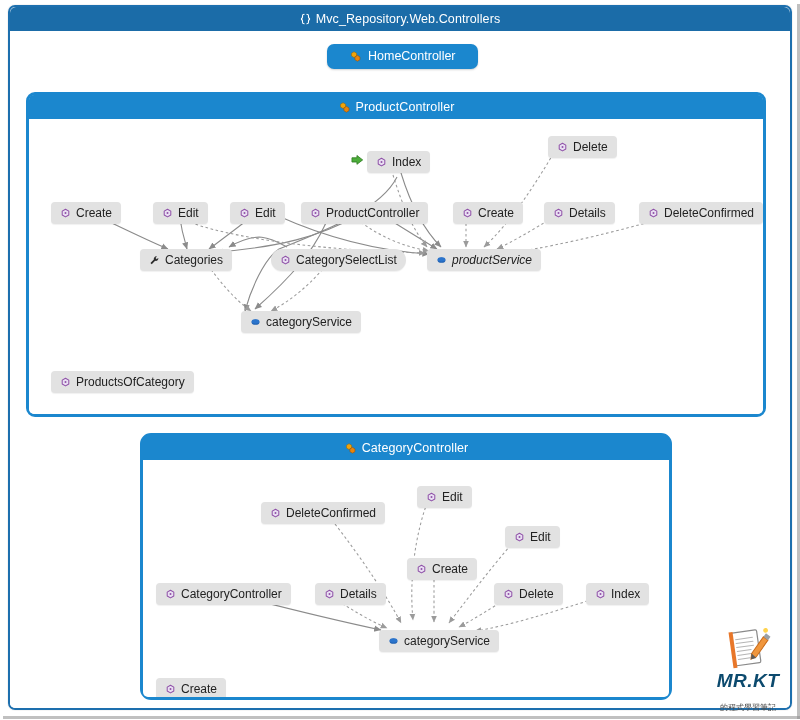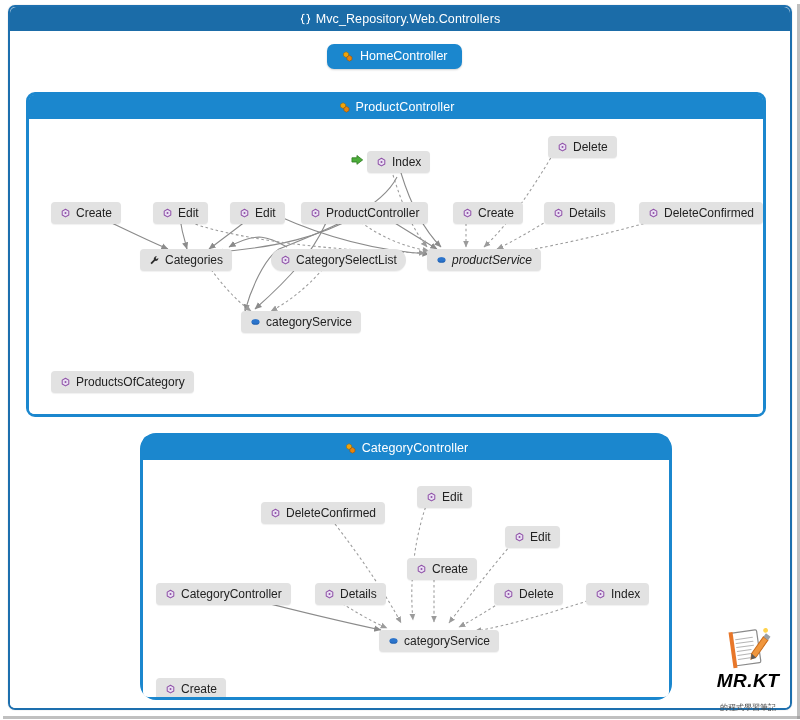--- a/index.html
+++ b/index.html
@@ -36,30 +36,30 @@
   #pc-group{
     left:26px;top:92px;width:740px;height:325px;
     border:3px solid #1b87ce;border-radius:9px;
   }
   #pc-group > .ghead{height:24px;line-height:24px;background:#1b87ce;font-size:12.5px;border-radius:5px 5px 0 0;}
   #pc-group > .gbody{top:24px;height:295px;border-radius:0 0 5px 5px;}
 
   
   #cc-group{
     left:140px;top:433px;width:532px;height:267px;
-    border:3px solid #1b87ce;border-radius:16px;
+    border:3px solid #1b87ce;border-radius:11px;
   }
   #cc-group > .ghead{height:24px;line-height:24px;background:#1b87ce;font-size:12.5px;border-radius:5px 5px 0 0;}
   #cc-group > .gbody{top:24px;height:237px;border-radius:0 0 5px 5px;}
 
   
   .pill-node{
     position:absolute;display:flex;align-items:center;gap:6px;
     background:#1b87ce;color:#ffffff;border-radius:7px;
-    padding:0 14px;height:25px;font-size:12.5px;white-space:nowrap;
+    padding:0 22px;height:25px;font-size:12.5px;white-space:nowrap;
     box-shadow:0 1px 2px rgba(0,0,0,.18);
   }
 
   
   .node{
     position:absolute;display:flex;align-items:center;gap:5px;
     background:#e2e2e2;color:#222222;border-radius:4px;
     height:22px;padding:0 9px;font-size:12px;white-space:nowrap;
     box-shadow:0 1px 1px rgba(0,0,0,.06);
     box-sizing:border-box;
@@ -69,21 +69,21 @@
   
   .ico{display:inline-block;flex:0 0 auto;line-height:0;}
   .ico svg{display:block;}
 
   
   .edges{position:absolute;left:0;top:0;pointer-events:none;}
 
   
   #watermark{position:absolute;left:706px;top:628px;width:84px;height:78px;text-align:center;}
   #wm-title{font-family:"Liberation Sans",sans-serif;font-weight:bold;font-style:italic;
-    font-size:19px;color:#000000;letter-spacing:.5px;line-height:1;margin-top:1px;}
+    font-size:19px;color:#0c4a6e;letter-spacing:.5px;line-height:1;margin-top:1px;}
   #wm-sub{font-size:8px;color:#4a4a4a;margin-top:14px;line-height:1;}
   #wm-icon{height:42px;}
 </style>
 </head>
 <body>
 
 <div id="stage">
 
   <div class="shadow-edge" style="left:3px;top:716px;width:797px;height:3px;opacity:.55;"></div>
   <div class="shadow-edge" style="left:797px;top:4px;width:3px;height:715px;opacity:.55;"></div>

